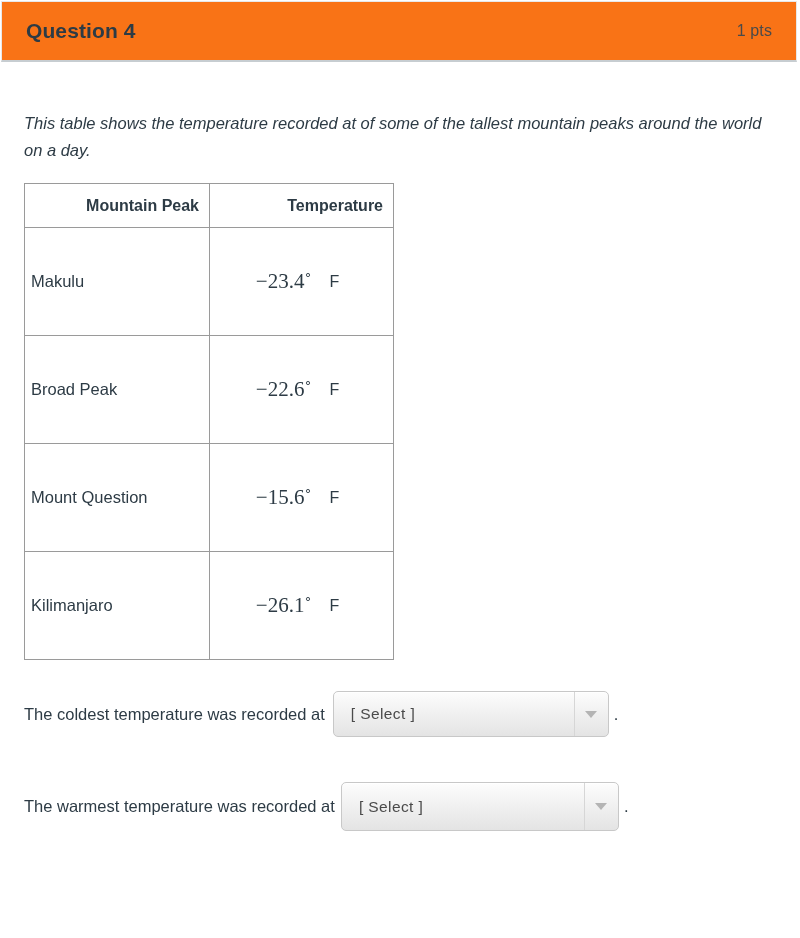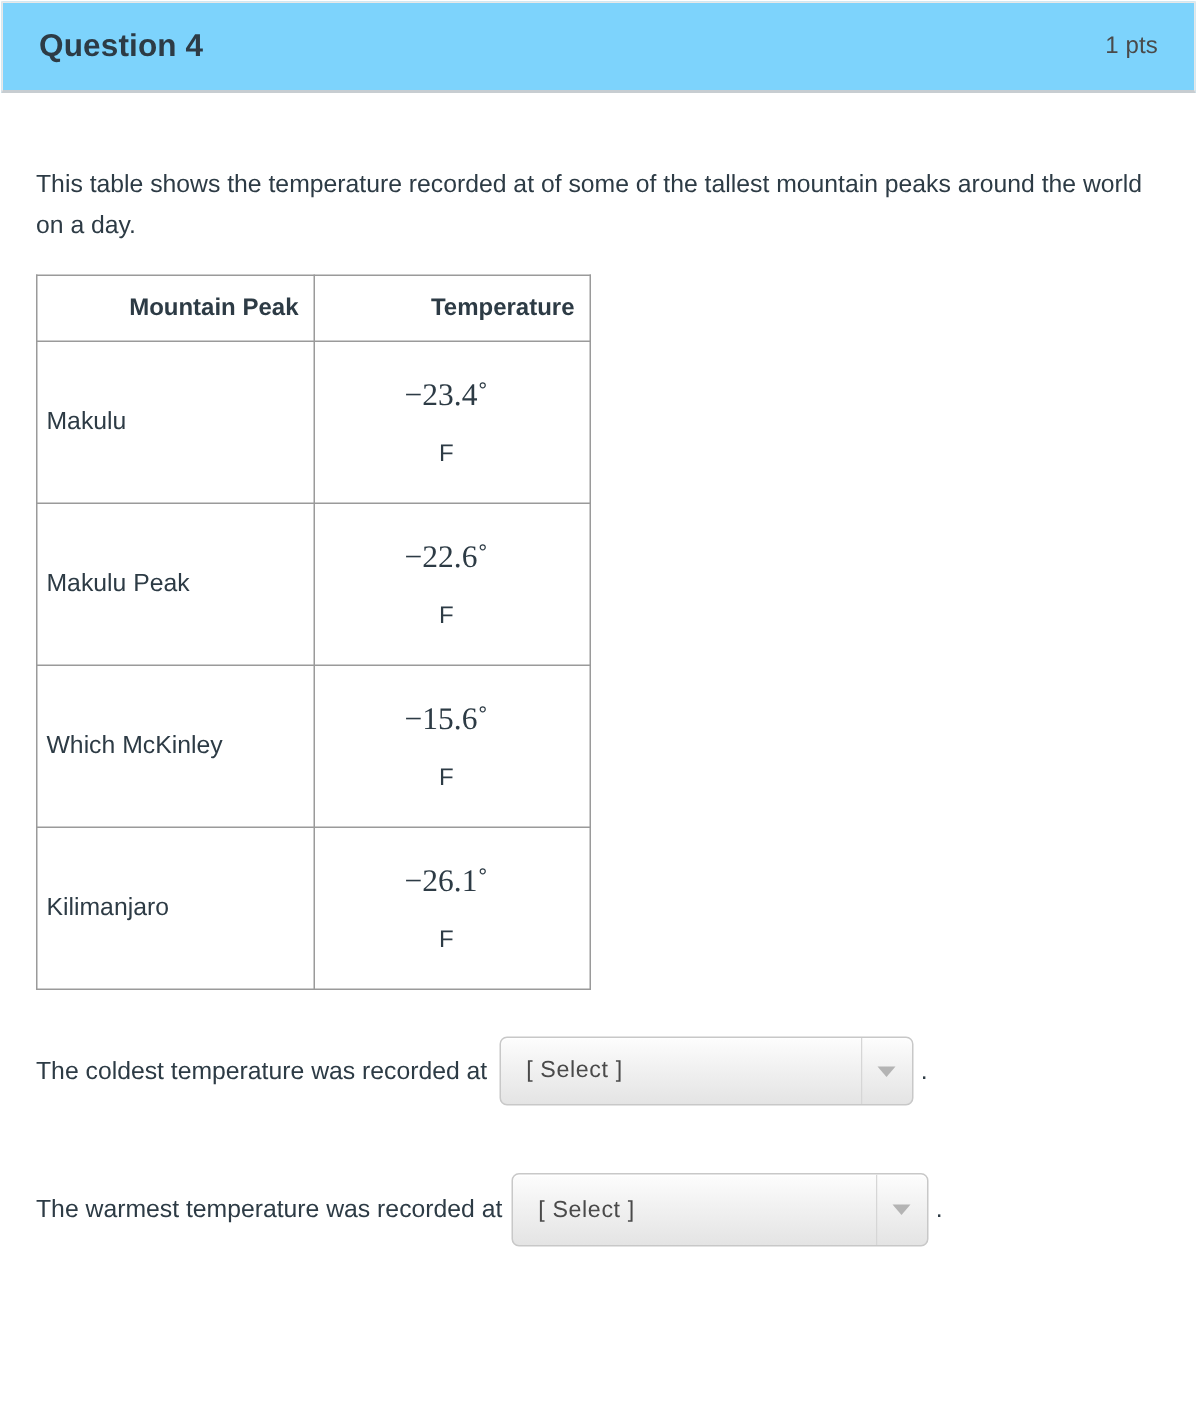--- a/index.html
+++ b/index.html
@@ -16,21 +16,21 @@
     overflow: hidden;
   }
 
   
   .question-header {
     position: absolute;
     left: 1px;
     top: 1px;
     width: 796px;
     height: 61px;
-    background: #7dd3fc;
+    background: #f97316;
     border: 1px solid #e8e8e8;
     border-bottom: 2px solid #c7cdd1;
     box-sizing: border-box;
     display: flex;
     align-items: center;
     justify-content: space-between;
     padding: 0 24px;
   }
   .question-title {
     font-size: 21px;
@@ -51,20 +51,21 @@
     left: 24px;
     top: 110px;
     width: 752px;
   }
   .intro-text {
     font-size: 16.5px;
     line-height: 27px;
     color: #2d3b45;
     margin: 0;
     width: 752px;
+    font-style: italic;
   }
 
   
   .temp-table {
     margin-top: 19px;
     border-collapse: collapse;
     table-layout: fixed;
     width: 369px;
     border: 1px solid #8a8a8a;
   }
@@ -94,21 +95,20 @@
     text-align: left;
     padding-left: 6px;
     font-weight: normal;
   }
   td.temp-cell {
     text-align: center;
     padding: 0;
   }
   .temp-stack {
     display: flex;
-    flex-direction: column;
     align-items: center;
     justify-content: center;
     gap: 18px;
     padding-right: 8px;
   }
   .temp-value {
     font-family: "Liberation Serif", serif;
     font-size: 21px;
     color: #2d3b45;
     white-space: nowrap;
@@ -224,30 +224,30 @@
       <tr>
         <td class="peak-cell">Makulu</td>
         <td class="temp-cell">
           <div class="temp-stack">
             <span class="temp-value">−23.4˚</span>
             <span class="temp-unit">F</span>
           </div>
         </td>
       </tr>
       <tr>
-        <td class="peak-cell">Makulu Peak</td>
+        <td class="peak-cell">Broad Peak</td>
         <td class="temp-cell">
           <div class="temp-stack">
             <span class="temp-value">−22.6˚</span>
             <span class="temp-unit">F</span>
           </div>
         </td>
       </tr>
       <tr>
-        <td class="peak-cell">Which McKinley</td>
+        <td class="peak-cell">Mount Question</td>
         <td class="temp-cell">
           <div class="temp-stack">
             <span class="temp-value">−15.6˚</span>
             <span class="temp-unit">F</span>
           </div>
         </td>
       </tr>
       <tr>
         <td class="peak-cell">Kilimanjaro</td>
         <td class="temp-cell">

